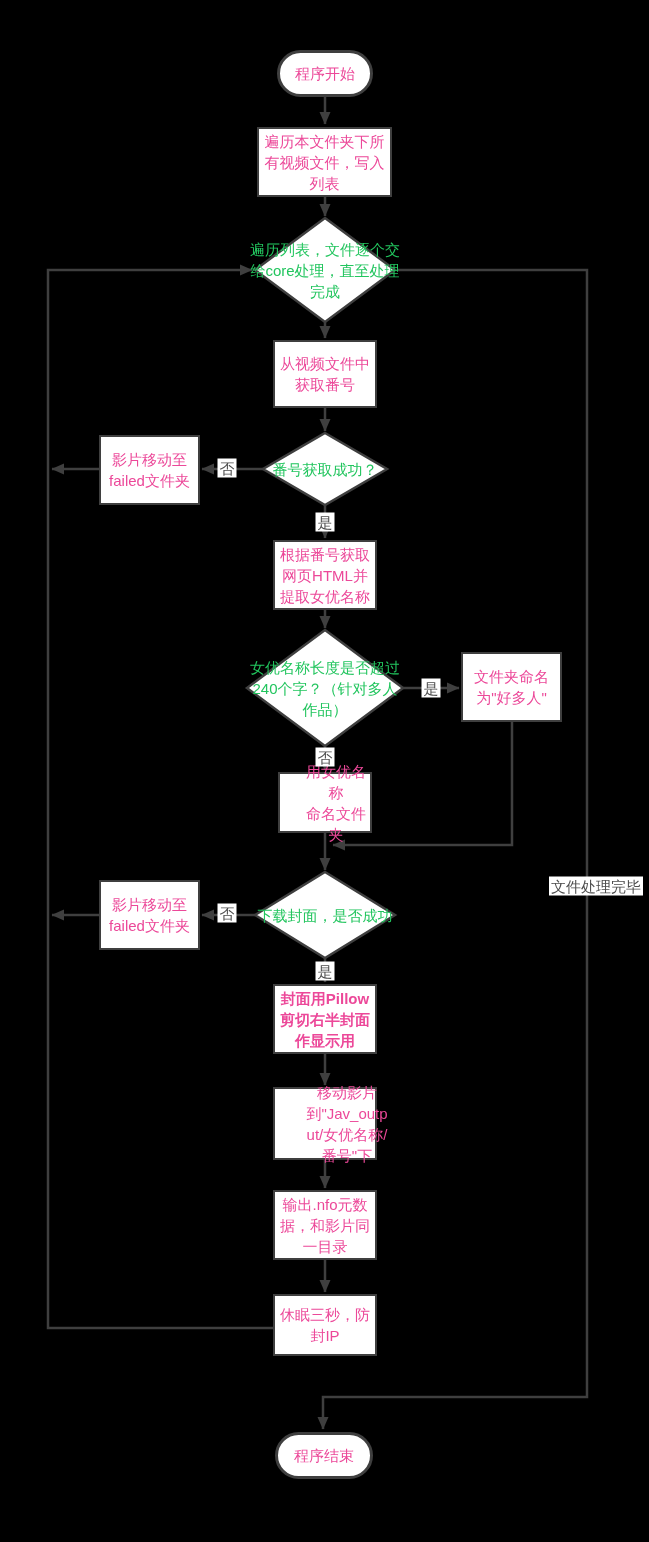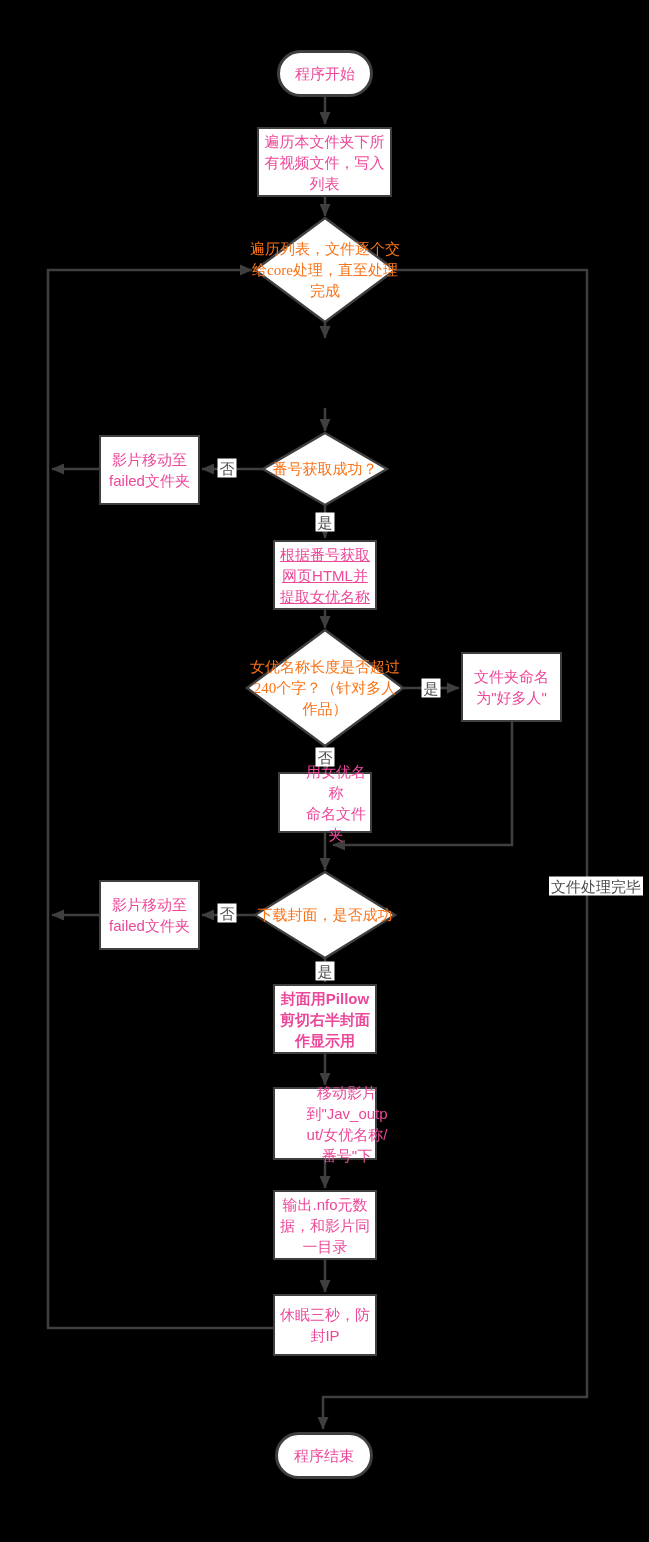--- a/index.html
+++ b/index.html
@@ -10,23 +10,23 @@
   svg.edges { position:absolute; left:0; top:0; }
   .node {
     position:absolute; box-sizing:border-box;
     background:#ffffff; border:2.5px solid #3f3f3f; color:#ec4899;
     font-size:15px; line-height:21px;
     display:flex; align-items:center; justify-content:center;
     text-align:center; white-space:pre-line;
   }
   .pill { border-radius:24px; border-width:3px; }
   .dtext {
-    position:absolute; color:#f97316; font-size:15px; line-height:21px;
+    position:absolute; color:#22c55e; font-size:15px; line-height:21px;
     display:flex; align-items:center; justify-content:center;
-    text-align:center; white-space:pre-line; pointer-events:none;font-family:Liberation Serif, serif;
+    text-align:center; white-space:pre-line; pointer-events:none;
   }
   .chip {
     position:absolute; background:#ffffff; color:#4d4d4d;
     font-size:15px; line-height:19px; padding:0 2px;
     transform:translate(-50%,-50%); white-space:nowrap;
   }
 </style>
 </head>
 <body>
 
@@ -73,27 +73,29 @@
   <div class="node pill" style="left:277px;top:50px;width:96px;height:47px;">程序开始</div>
 
   <div class="node" style="left:257px;top:127px;width:135px;height:70px;">遍历本文件夹下所
 有视频文件，写入
 列表</div>
 
   <div class="dtext" style="left:240px;top:238px;width:170px;height:64px;">遍历列表，文件逐个交
 给core处理，直至处理
 完成</div>
 
+  <div class="node" style="left:273px;top:340px;width:104px;height:68px;">从视频文件中
+获取番号</div>
 
   <div class="dtext" style="left:240px;top:458px;width:170px;height:22px;">番号获取成功？</div>
 
   <div class="node" style="left:99px;top:435px;width:101px;height:70px;">影片移动至
 failed文件夹</div>
 
-  <div class="node" style="left:273px;top:540px;width:104px;height:70px;text-decoration:underline;">根据番号获取
+  <div class="node" style="left:273px;top:540px;width:104px;height:70px;">根据番号获取
 网页HTML并
 提取女优名称</div>
 
   <div class="dtext" style="left:240px;top:656px;width:170px;height:64px;">女优名称长度是否超过
 240个字？（针对多人
 作品）</div>
 
   <div class="node" style="left:461px;top:652px;width:101px;height:70px;">文件夹命名
 为"好多人"</div>
 

